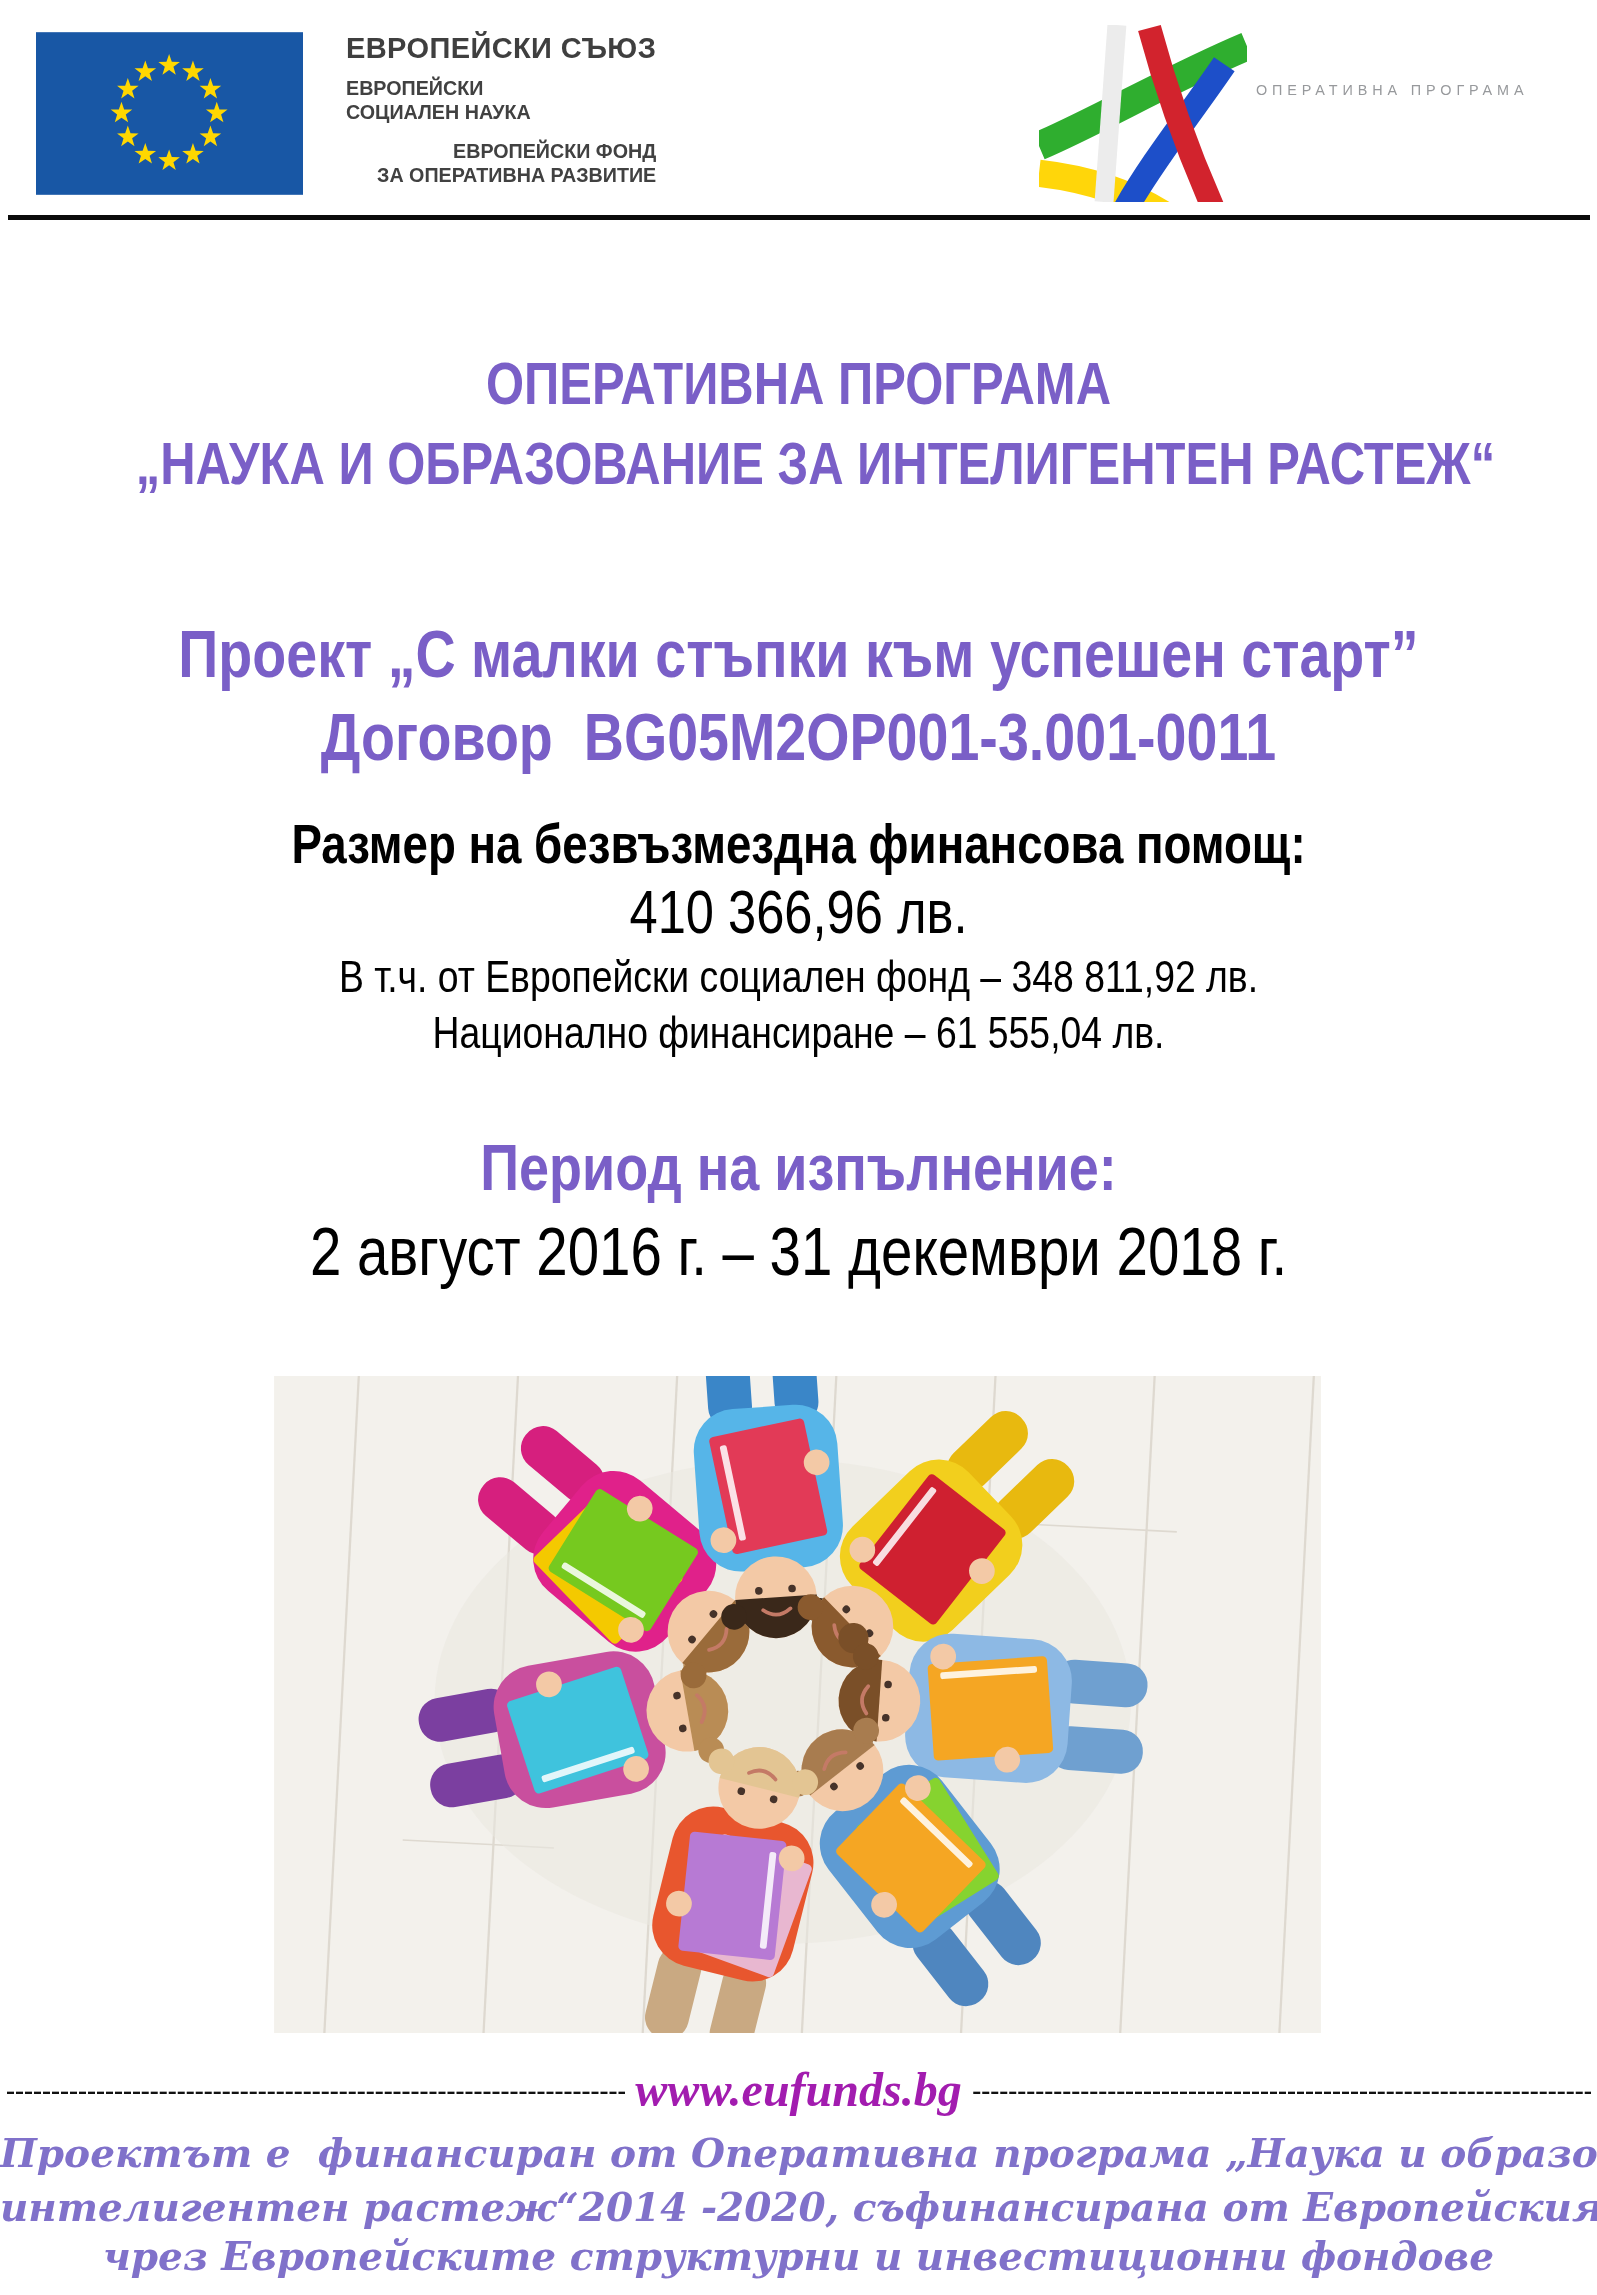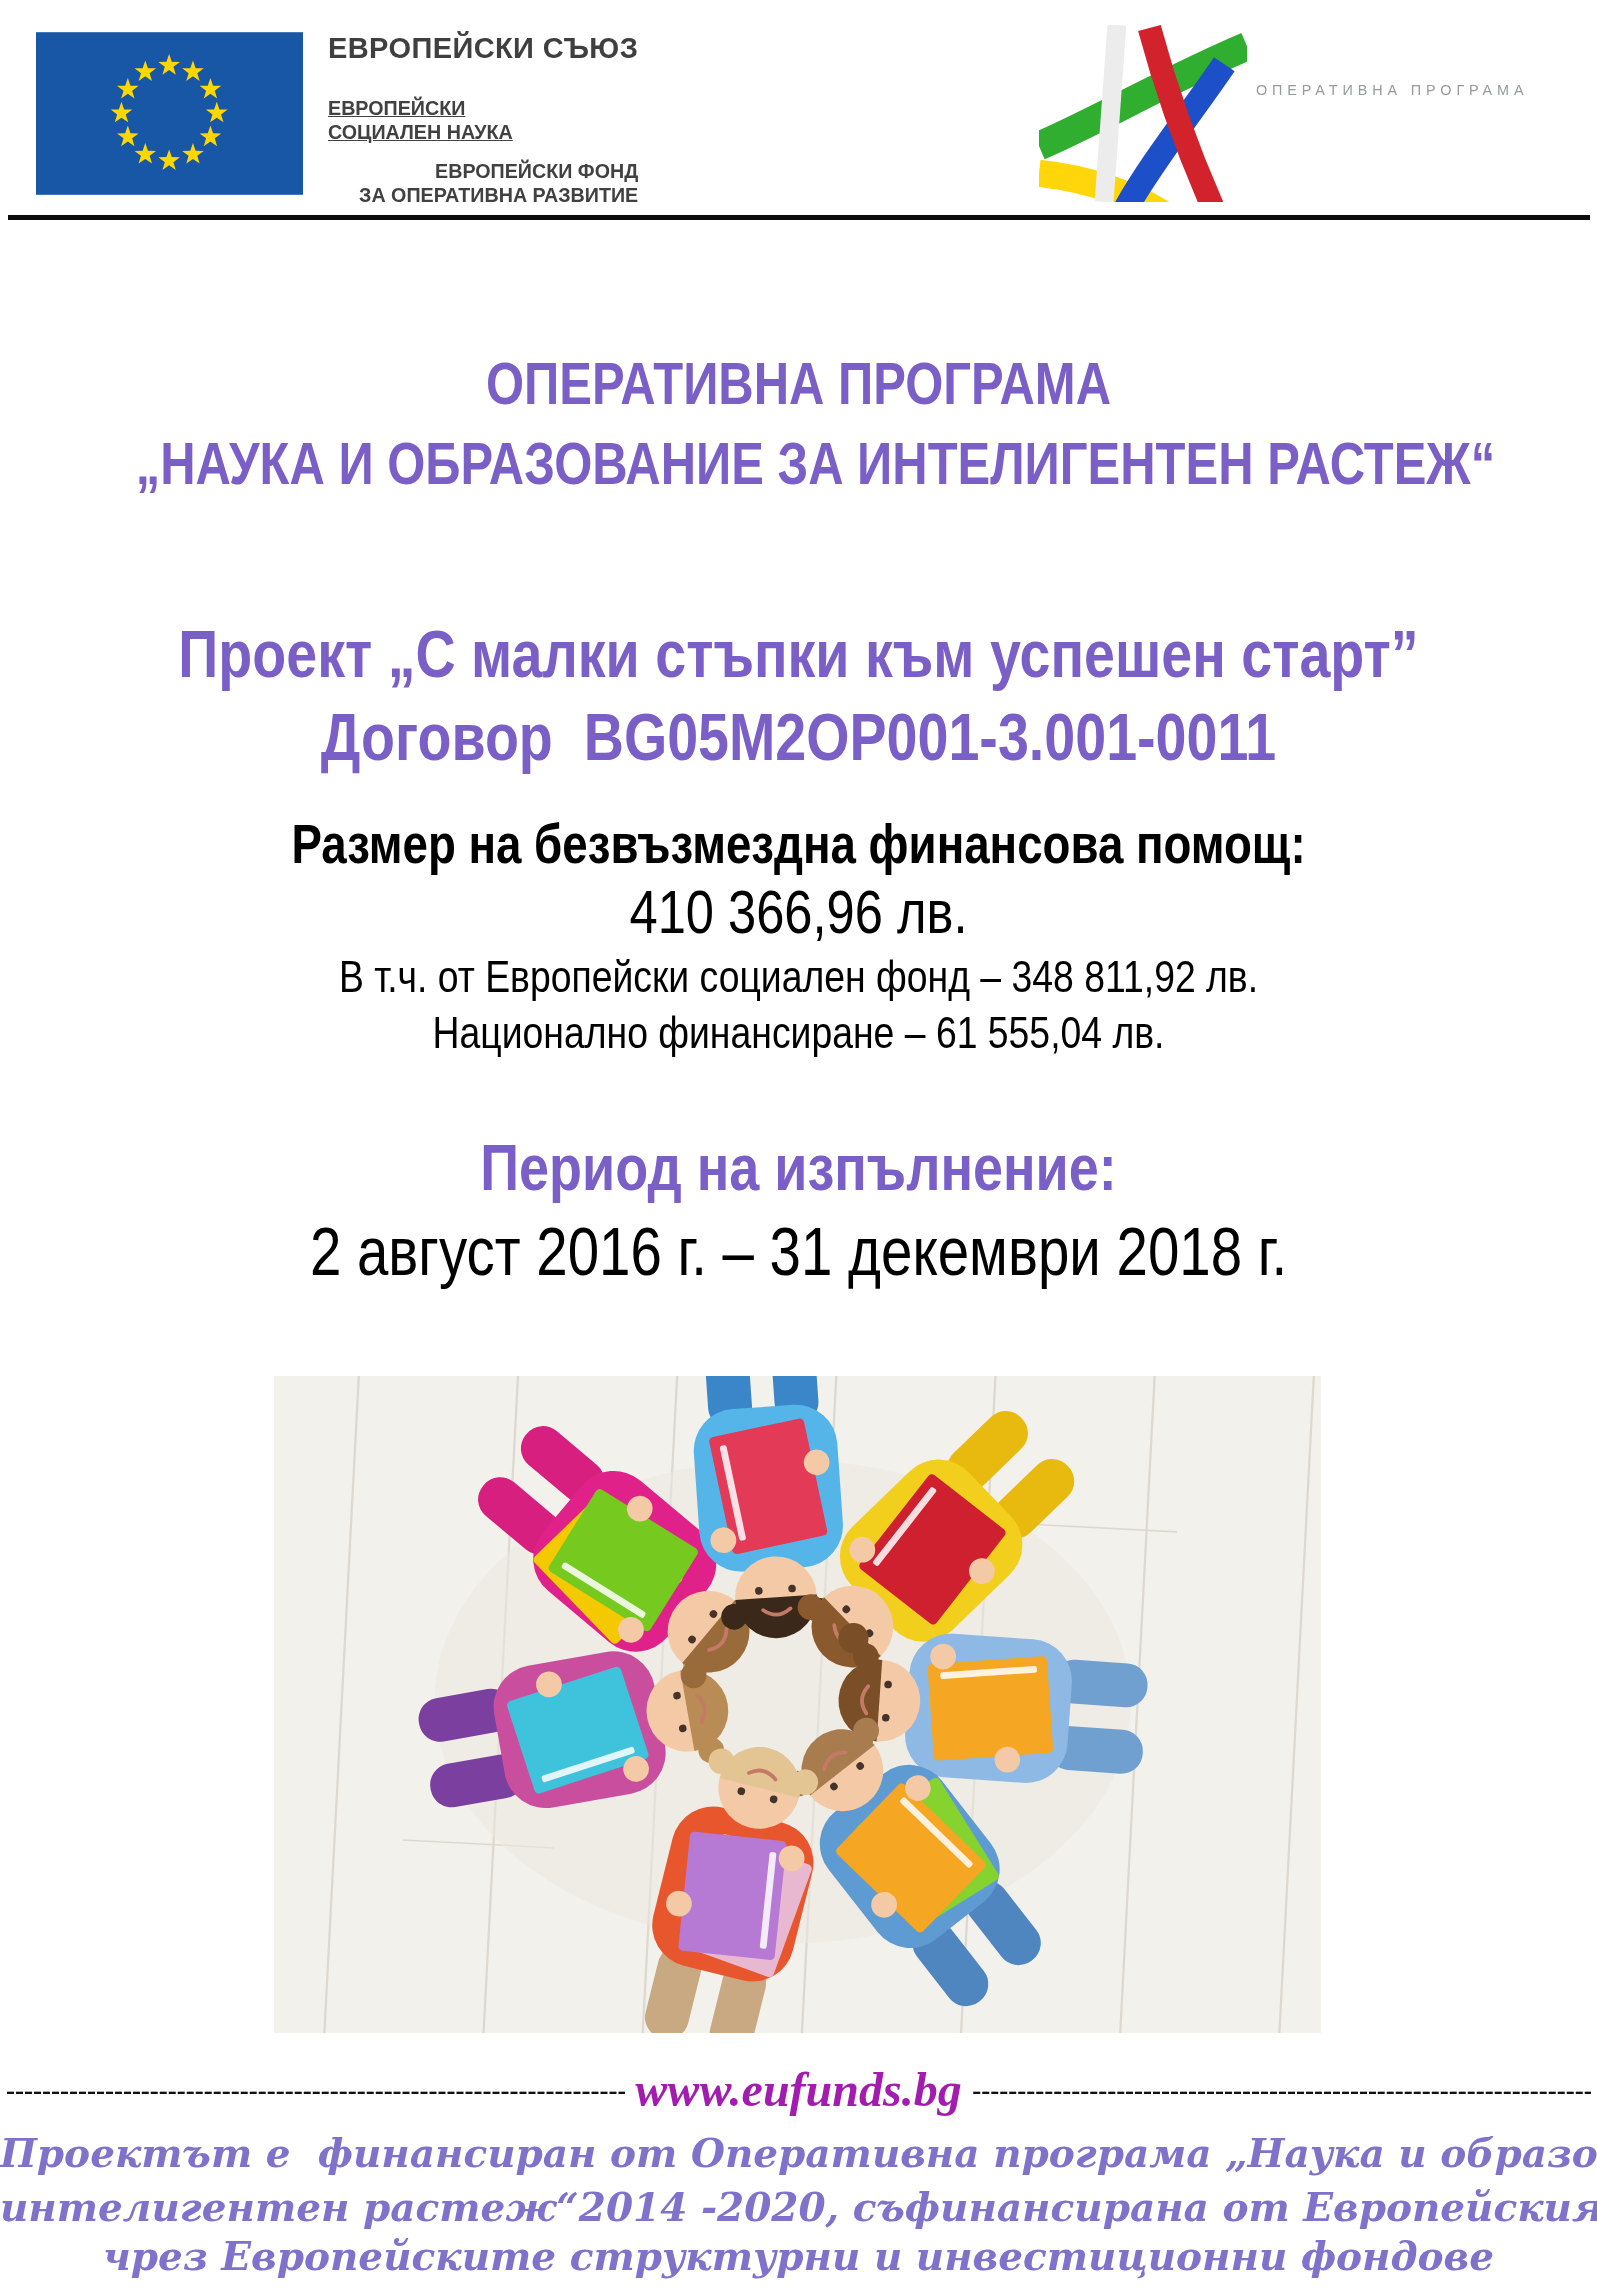--- a/index.html
+++ b/index.html
@@ -79,23 +79,23 @@
     <use href="#st" transform="translate(230.6,138.5)"></use>
     <use href="#st" transform="translate(207.5,161.6)"></use>
     <use href="#st" transform="translate(176,170)"></use>
     <use href="#st" transform="translate(144.5,161.6)"></use>
     <use href="#st" transform="translate(121.4,138.5)"></use>
     <use href="#st" transform="translate(113,107)"></use>
     <use href="#st" transform="translate(121.4,75.5)"></use>
     <use href="#st" transform="translate(144.5,52.4)"></use>
   </svg>
 
-  <div class="abs" style="left:328px; top:32px;">
+  <div class="abs" style="left:346px; top:32px;">
     <div class="eu-union">ЕВРОПЕЙСКИ СЪЮЗ</div>
-    <div class="eu-fund" style="margin-top:31px;text-decoration:underline;">
+    <div class="eu-fund" style="margin-top:11px;">
       <div>ЕВРОПЕЙСКИ</div>
       <div>СОЦИАЛЕН НАУКА</div>
     </div>
     <div class="eu-fund" style="margin-top:15px;text-align:right;">
       <div>ЕВРОПЕЙСКИ ФОНД</div>
       <div>ЗА ОПЕРАТИВНА РАЗВИТИЕ</div>
     </div>
   </div>
 
   <svg class="abs" style="left:1039px; top:25px;" width="208" height="177" viewBox="0 0 275 234" aria-hidden="true">

